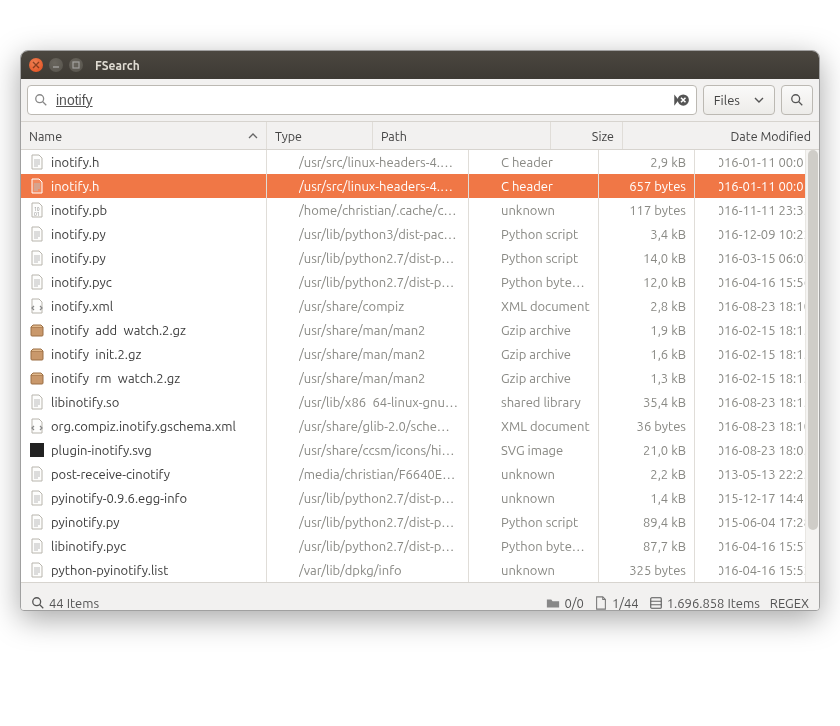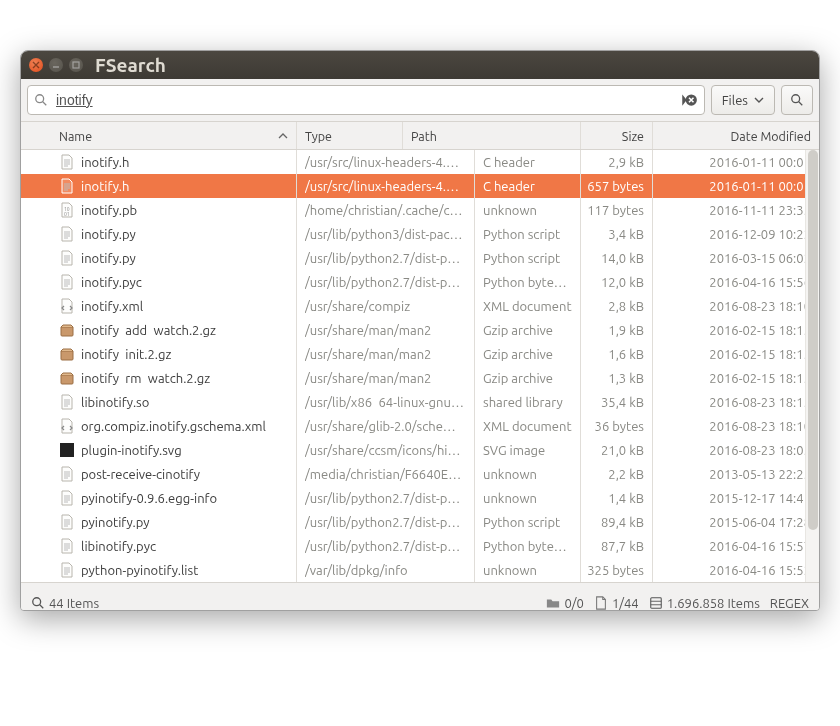--- a/index.html
+++ b/index.html
@@ -22,21 +22,21 @@
     overflow: hidden;
   }
   .titlebar {
     display: flex;
     align-items: center;
     height: 28px;
     background: linear-gradient(#4b4740, #3d3a34);
     padding: 0 8px;
     color: #dfdbd2;
     font-weight: bold;
-    font-size: 19px;
+    font-size: 12px;
   }
   .window-buttons {
     display: flex;
     gap: 6px;
     margin-right: 12px;
   }
   .wb {
     width: 14px; height: 14px;
     border-radius: 50%;
     display: flex;
@@ -77,21 +77,21 @@
     align-items: center;
     justify-content: center;
     background: linear-gradient(#fafaf9,#edece9);
     border: 1px solid #bcb9b3;
     border-radius: 4px;
     height: 30px;
     color: #555;
     cursor: pointer;
   }
   .icon-btn { width: 32px; }
-  .filter-btn { padding: 0 10px; gap: 6px; font-size: 13px; color:#444; }
+  .filter-btn { padding: 0 10px; gap: 14px; font-size: 13px; color:#444; }
   .clear-icon {
     color: #555;
     cursor: pointer;
     display:flex;
   }
   
   .grid {
     background: #fff;
   }
   .header-row {
@@ -105,41 +105,42 @@
   }
   .col {
     padding: 0 8px;
     border-right: 1px solid #e0ddd8;
     height: 100%;
     display: flex;
     align-items: center;
     overflow: hidden;
     white-space: nowrap;
   }
-  .col-name { width: 246px; gap:6px;margin-left:30px; }
+  .col-name { width: 246px; gap:6px; }
   .col-path { width: 178px; color:#898984; }
   .col-type { width: 106px; color:#898984; }
   .col-size { width: 72px; justify-content: flex-end; color:#898984; }
   .col-date { flex: 1; justify-content: flex-end; border-right:none; color:#898984;}
   .header-row .col { color:#444; cursor:pointer; }
   .header-row .col-size, .header-row .col-date { color:#444; }
   .sort-ind {
     margin-left: auto;
     display:flex;
   }
   .rows {
     height: 432px;
     overflow: hidden;
     position: relative;
   }
   .row {
     display: flex;
     height: 24px;
     align-items: center;
     font-size: 13px;
+    gap: 24px;
   }
   .row .col-name { color:#3c3c3c; }
   .row.selected .col { color:#fff; }
   .row.selected { background:#f07746; }
   .file-icon {
     width:16px; height:16px;
     flex-shrink:0;
   }
   .trunc { overflow:hidden; text-overflow:ellipsis; white-space:nowrap; }
   

